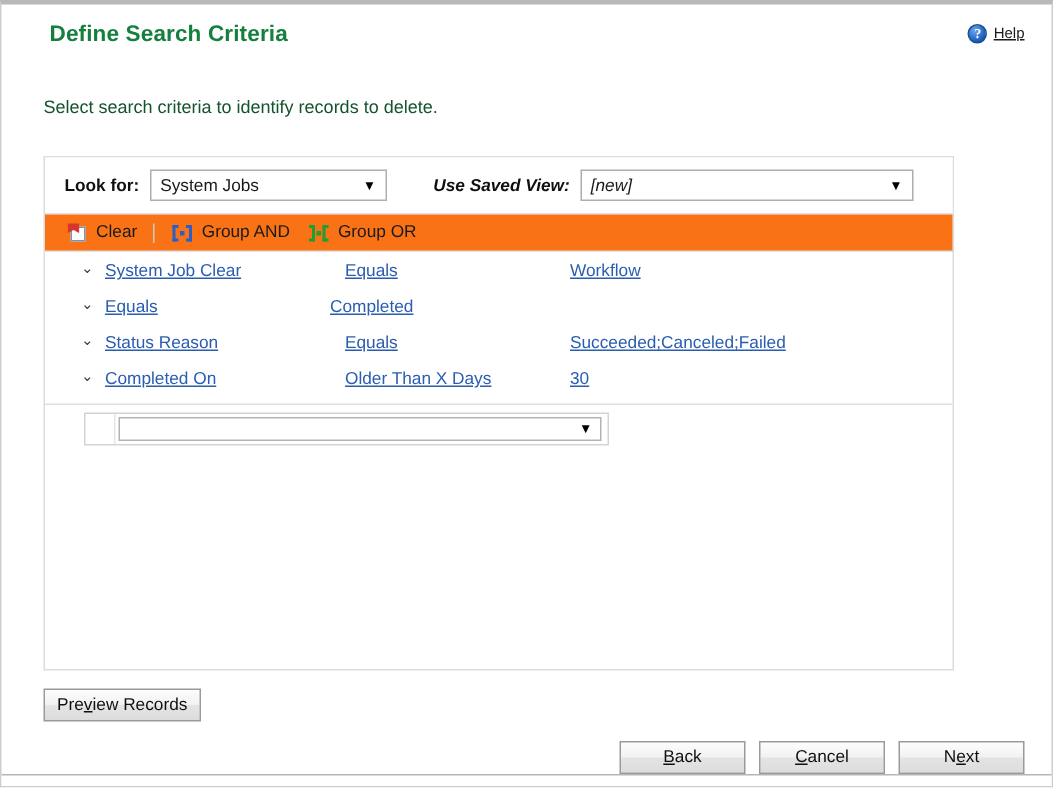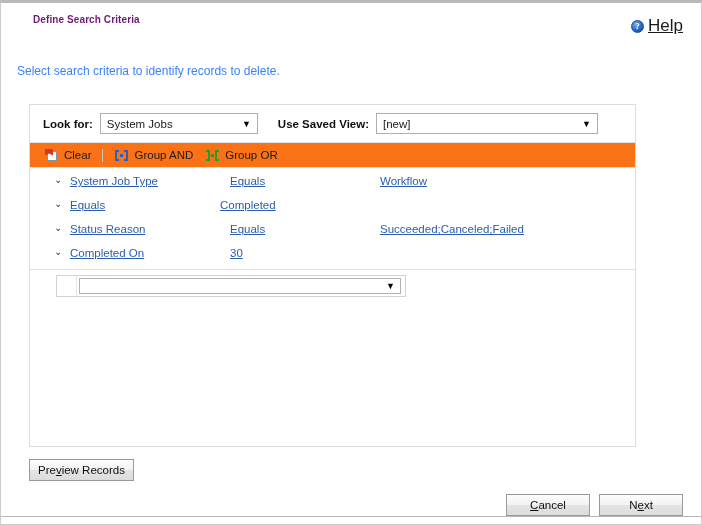--- a/index.html
+++ b/index.html
@@ -19,23 +19,23 @@
     border-left: 1px solid #cdcdcd;
     border-right: 1px solid #cdcdcd;
     border-bottom: 1px solid #cdcdcd;
     border-top: 3px solid #b9b9b9;
   }
 
   
   .page-title {
     position: absolute;
     left: 32px; top: 11px;
-    font-size: 10px;
+    font-size: 15px;
     font-weight: bold;
-    color: #701a75;
+    color: #15803d;
     letter-spacing: .1px;
   }
   .help-link {
     position: absolute;
     right: 18px; top: 13px;
     display: flex;
     align-items: center;
     gap: 4px;
     cursor: pointer;
   }
@@ -45,30 +45,30 @@
     background: radial-gradient(circle at 35% 30%, #6ea8ec 0%, #1f5fbf 65%, #12417f 100%);
     border: 1px solid #14508f;
     color: #ffffff;
     font-size: 9px;
     font-weight: bold;
     line-height: 11px;
     text-align: center;
     font-family: "Liberation Serif", serif;
   }
   .help-text {
-    font-size: 17px;
+    font-size: 10px;
     color: #1a1a1a;
     text-decoration: underline;
   }
 
   .subtitle {
     position: absolute;
-    left: 16px; top: 61px;
+    left: 28px; top: 61px;
     font-size: 12px;
-    color: #3b82f6;
+    color: #14532d;
   }
 
   
   #criteria-panel {
     position: absolute;
     left: 28px; top: 101px;
     width: 607px; height: 343px;
     background: #ffffff;
     border: 1px solid #dcdcdc;
   }
@@ -102,21 +102,21 @@
   .combo .arrow {
     position: absolute;
     right: 6px; top: 50%;
     transform: translateY(-50%);
     font-size: 9px;
     color: #000000;
     line-height: 1;
   }
   #lookfor-combo { width: 158px; margin-left: 7px; }
   #savedview-combo { width: 222px; margin-left: 7px; }
-  .savedview-group { display: flex; align-items: center; margin-left: 20px; }
+  .savedview-group { display: flex; align-items: center; margin-left: 31px; font-style: italic; }
 
   
   .toolbar {
     height: 25px;
     border-bottom: 1px solid #e2e2e2;
     display: flex;
     align-items: center;
     padding-left: 9px;
     gap: 0px;
     background: #f97316;
@@ -324,38 +324,39 @@
             <span class="dot"></span>
             <span class="br r"></span>
         </span>
         <span>Group OR</span>
       </div>
     </div>
 
     <div class="rows-area" id="rows-area">
         <div class="crit-row">
           <span class="chev">⌄</span>
-          <span class="c-field"><span class="lnk">System Job Type</span></span>
+          <span class="c-field"><span class="lnk">System Job Clear</span></span>
           <span class="c-op"><span class="lnk">Equals</span></span>
           <span class="c-val"><span class="lnk">Workflow</span></span>
         </div>
         <div class="crit-row">
           <span class="chev">⌄</span>
           <span class="c-op"><span class="lnk">Equals</span></span>
           <span class="c-val"><span class="lnk">Completed</span></span>
         </div>
         <div class="crit-row">
           <span class="chev">⌄</span>
           <span class="c-field"><span class="lnk">Status Reason</span></span>
           <span class="c-op"><span class="lnk">Equals</span></span>
           <span class="c-val"><span class="lnk">Succeeded;Canceled;Failed</span></span>
         </div>
         <div class="crit-row">
           <span class="chev">⌄</span>
           <span class="c-field"><span class="lnk">Completed On</span></span>
+          <span class="c-op"><span class="lnk">Older Than X Days</span></span>
           <span class="c-val"><span class="lnk">30</span></span>
         </div>
       </div>
 
     <div class="rowline"></div>
 
     <div class="new-row">
       <div class="leadcell"></div>
       <div class="emptycombo">
         <span class="arrow">▼</span>
@@ -363,20 +364,23 @@
     </div>
 
   </div>
 
   <div class="btn" id="preview-records-button">
     <span><span>Pre</span><span class="acc">v</span><span>iew Records</span></span>
   </div>
 
   <div class="btn-bar">
     <div class="btn">
+      <span><span class="acc">B</span><span>ack</span></span>
+    </div>
+    <div class="btn">
       <span><span class="acc">C</span><span>ancel</span></span>
     </div>
     <div class="btn">
       <span><span>N</span><span class="acc">e</span><span>xt</span></span>
     </div>
   </div>
 
   <div class="bottom-strip"></div>
 
 </div>

